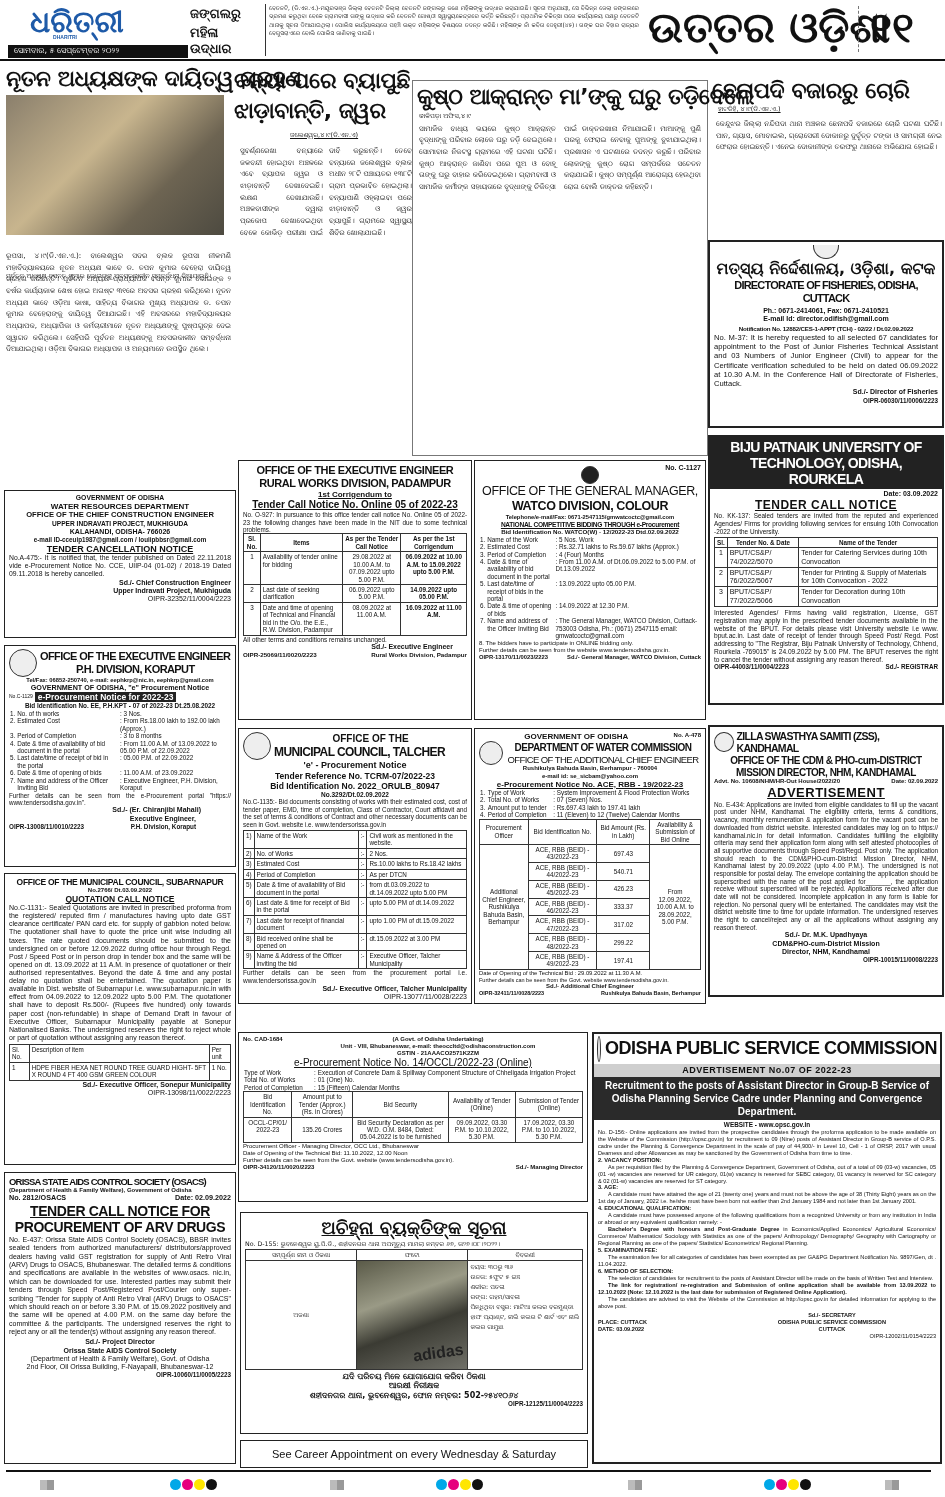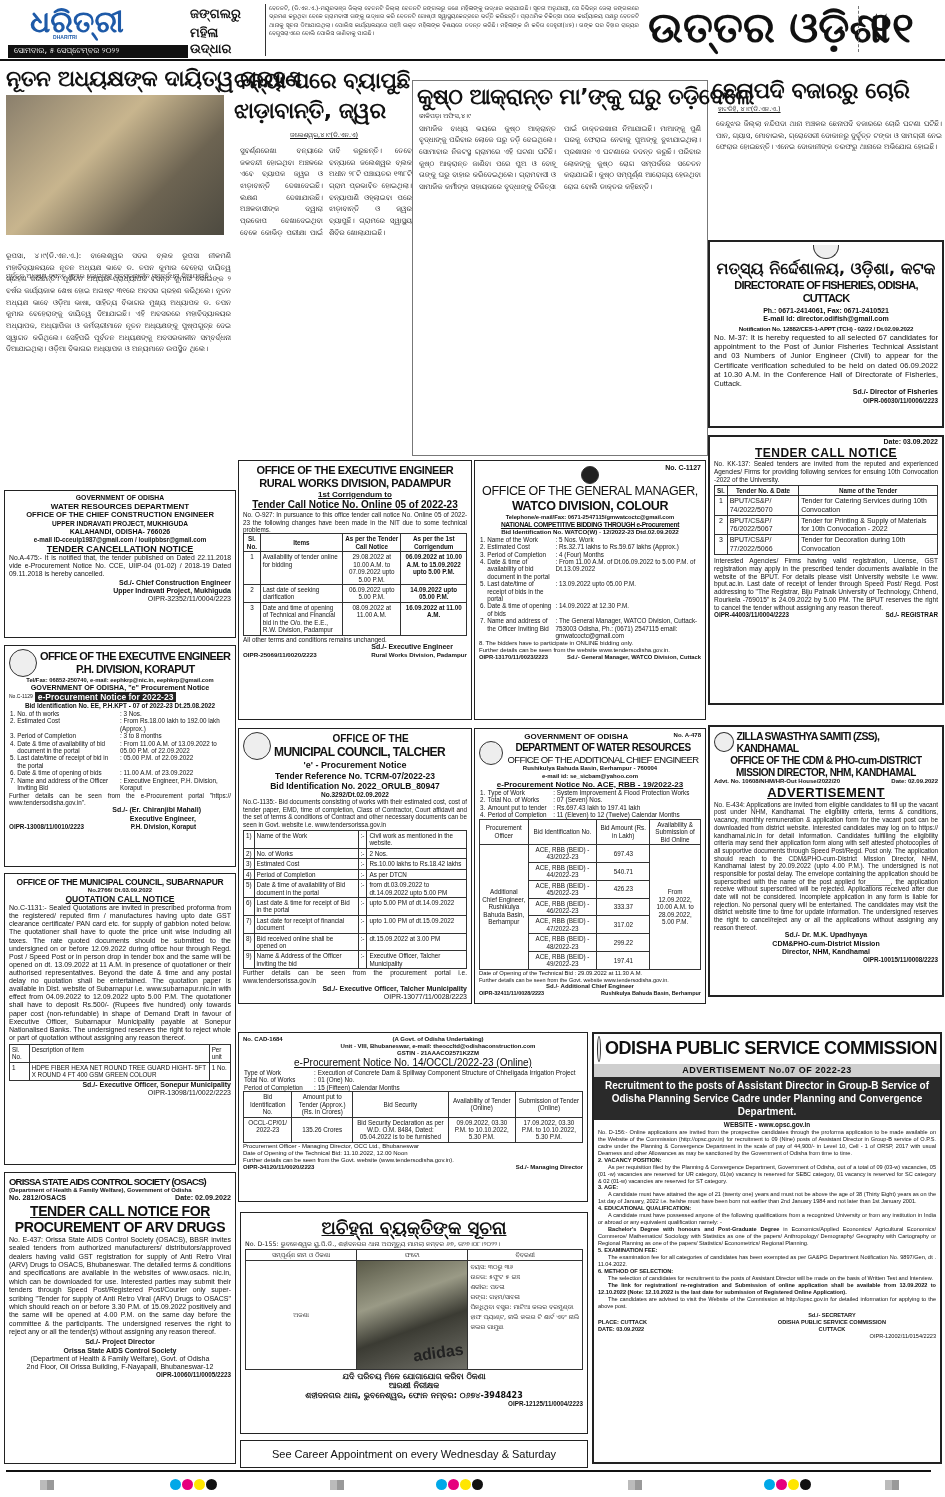--- a/index.html
+++ b/index.html
@@ -75,20 +75,24 @@
   <div class="c b cond" style="font-size:11px;letter-spacing:-0.8px;">DIRECTORATE OF FISHERIES, ODISHA, CUTTACK</div>
   <div class="c b" style="font-size:7px;margin-top:2px;">Ph.: 0671-2414061, Fax: 0671-2410521</div>
   <div class="c b" style="font-size:7px;">E-mail Id: director.odifish@gmail.com</div>
   <div class="c b" style="font-size:6.2px;margin-top:2px;letter-spacing:-0.2px;">Notification No. 12882/CES-1-APPT (TCH) - 02/22 / Dt.02.09.2022</div>
   <div class="j" style="font-size:7.6px;line-height:1.22;">No. M-37: It is hereby requested to all selected 67 candidates for appointment to the Post of Junior Fisheries Technical Assistant and 03 Numbers of Junior Engineer (Civil) to appear for the Certificate verification scheduled to be held on dated 06.09.2022 at 10.30 A.M. in the Conference Hall of Directorate of Fisheries, Cuttack.</div>
   <div style="text-align:right" class="b">Sd./- Director of Fisheries</div>
   <div style="text-align:right" class="oipr">OIPR-06030/11/0006/2223</div>
 </div>
 
 <div class="box" style="left:708px;top:435px;width:236px;height:270px;border-width:2px;padding:0;">
+  <div style="background:#222;color:#fff;padding:2px 3px;">
+    <div class="c b" style="font-size:14px;letter-spacing:-0.6px;line-height:16px;">BIJU PATNAIK UNIVERSITY OF</div>
+    <div class="c b" style="font-size:14px;letter-spacing:-0.6px;line-height:16px;">TECHNOLOGY, ODISHA, ROURKELA</div>
+  </div>
   <div style="padding:1px 4px;">
     <div style="text-align:right" class="b">Date: 03.09.2022</div>
     <div class="c b u" style="font-size:12px;letter-spacing:0.5px;">TENDER CALL NOTICE</div>
     <div class="j" style="font-size:6.4px;">No. KK-137: Sealed tenders are invited from the reputed and experienced Agencies/ Firms for providing following services for ensuing 10th Convocation -2022 of the University.</div>
     <table style="margin:2px 0;">
       <tbody>
           <tr>
         <th>Sl.</th>
         <th>Tender No. &amp; Date</th>
         <th>Name of the Tender</th>
@@ -389,21 +393,21 @@
 
 <div class="box" style="left:474px;top:728px;width:232px;height:276px;">
   <div class="rowflex">
       <span></span>
       <span class="b" style="font-size:8px;">GOVERNMENT OF ODISHA</span>
       <span class="b sm">No. A-478</span>
     </div>
   <div style="display:flex;align-items:center;">
     <span class="logo-circle" style="width:24px;height:24px;margin-right:2px;"></span>
     <div style="flex:1">
-      <div class="c b" style="font-size:10px;letter-spacing:-0.5px;">DEPARTMENT OF WATER RESOURCES</div>
+      <div class="c b" style="font-size:10px;letter-spacing:-0.5px;">DEPARTMENT OF WATER COMMISSION</div>
       <div class="c" style="font-size:9.5px;letter-spacing:-0.6px;">OFFICE OF THE ADDITIONAL CHIEF ENGINEER</div>
     </div>
   </div>
   <div class="c b" style="font-size:6px;">Rushikulya Bahuda Basin, Berhampur - 760004</div>
   <div class="c b" style="font-size:6px;">e-mail id: se_sicbam@yahoo.com</div>
   <div class="c b u" style="font-size:8px;">e-Procurement Notice No. ACE, RBB - 19/2022-23</div>
   <table class="kv">
     <tbody>
         <tr>
           <td>1.</td>
@@ -594,21 +598,21 @@
         <div>ଉଚ୍ଚତା: ୫ଫୁଟ ୫ ଇଞ୍ଚ</div>
         <div>ଶରୀର: ପତଳା</div>
         <div>ରଙ୍ଗ: ଗହମ/ସାବଳା</div>
         <div>ପିନ୍ଧିଥିବା ବସ୍ତ୍ର: ମାଟିଆ କଲର ବରମୁଣ୍ଡା ହାଫ ପ୍ୟାଣ୍ଟ, ନାଲି କଲର ଟି ଶାର୍ଟ ଏବଂ ନାଲି କଲର ଗାମୁଛା</div>
       </td>
     </tr>
   </tbody>
     </table>
   <div class="c odia b" style="font-size:8px;margin-top:2px;">ଯଦି ପରିଚୟ ମିଳେ ଯୋଗାଯୋଗ କରିବା ଠିକଣା</div>
   <div class="c odia b" style="font-size:8px;">ଆରକ୍ଷୀ ନିରୀକ୍ଷକ</div>
-  <div class="c odia b" style="font-size:8px;">ଶହୀଦନଗର ଥାନା, ଭୁବନେଶ୍ୱର, ଫୋନ ନମ୍ବର: ୦୬୭୪-3948423</div>
+  <div class="c odia b" style="font-size:8px;">ଶହୀଦନଗର ଥାନା, ଭୁବନେଶ୍ୱର, ଫୋନ ନମ୍ବର: 502-୨୫୪୧୦୬୪</div>
   <div style="text-align:right" class="oipr">OIPR-12125/11/0004/2223</div>
 </div>
 
 <div class="box" style="left:240px;top:1440px;width:348px;height:28px;display:flex;align-items:center;justify-content:center;">
   <span style="font-size:11px;text-align:center;">See Career Appointment on every  Wednesday &amp; Saturday</span>
 </div>
 
 <div class="box" style="left:592px;top:1032px;width:350px;height:432px;border-width:2px;padding:0;">
   <div style="display:flex;align-items:center;padding:2px 3px;">
     <span class="logo-circle" style="width:26px;height:26px;margin-right:4px;"></span>

